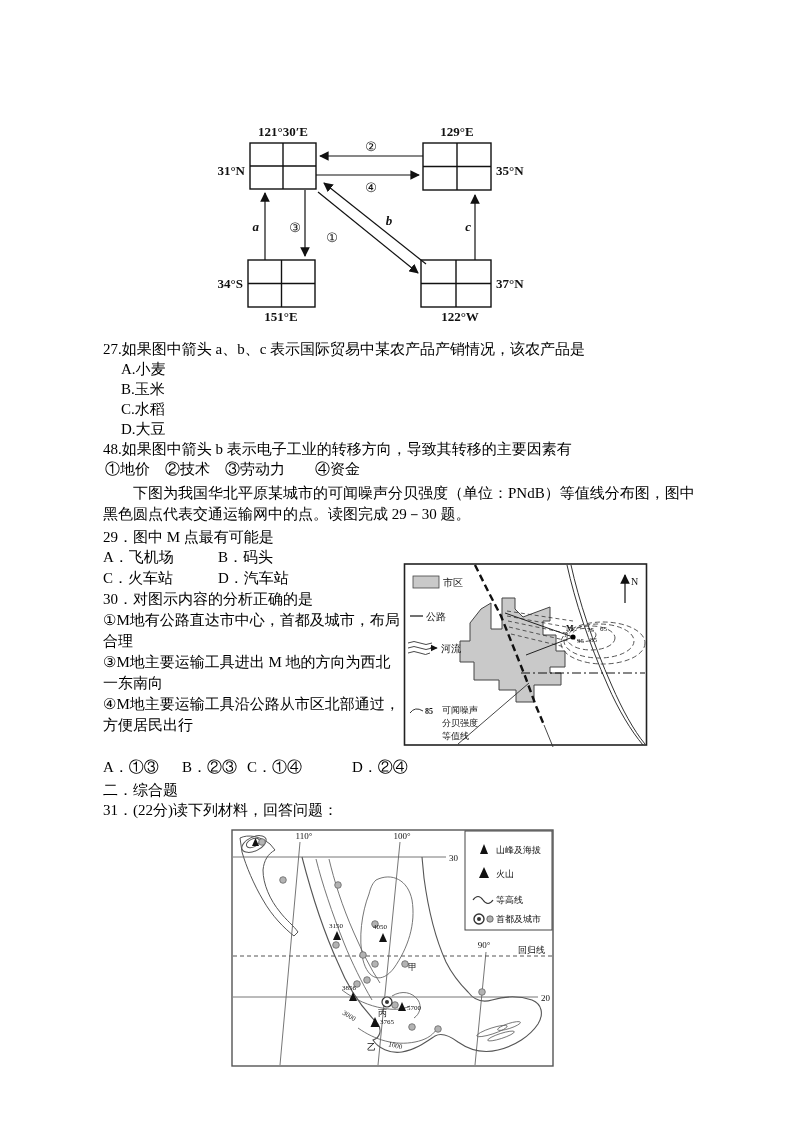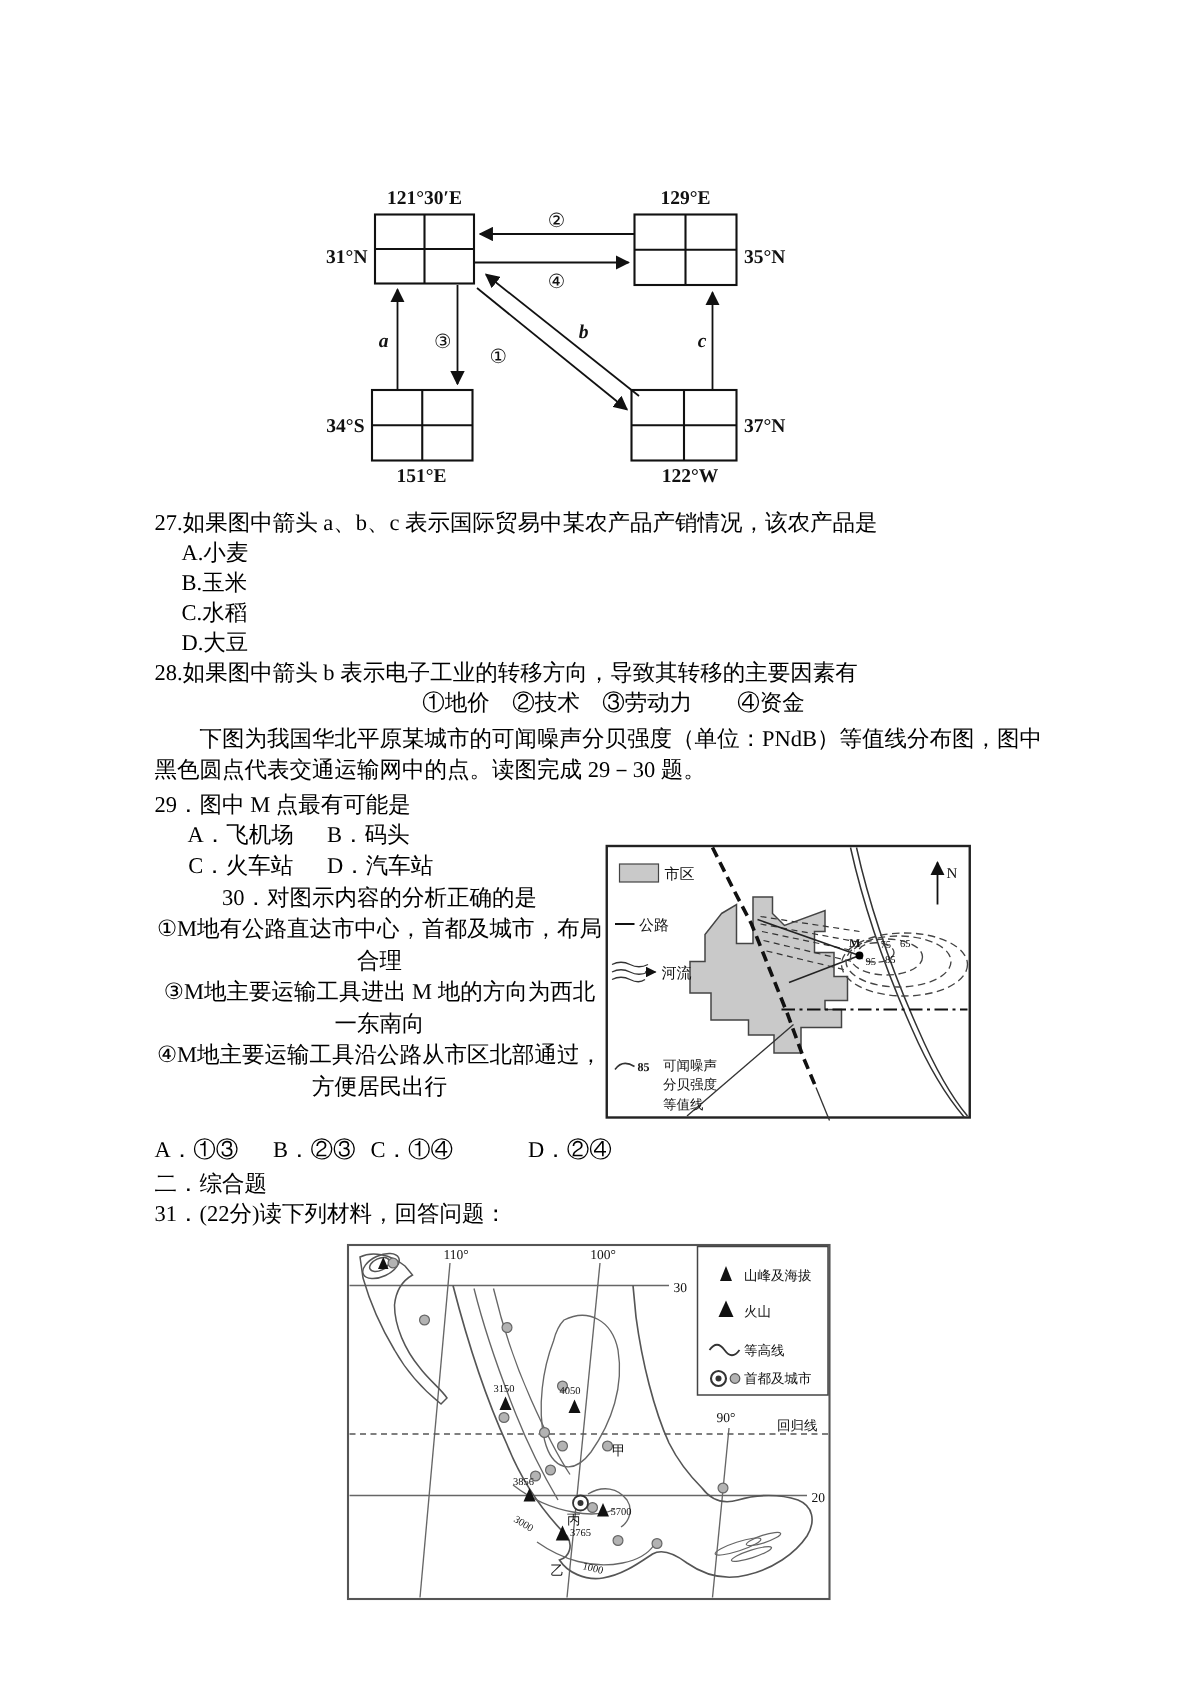--- a/index.html
+++ b/index.html
@@ -6,26 +6,26 @@
   .page{position:relative;width:794px;height:1123px;background:#ffffff;overflow:hidden;
         font-family:"Liberation Serif","DejaVu Serif",serif;color:#000;font-size:15px;}
   .content{position:absolute;left:103px;top:118px;width:592px;}
   .fig1{display:block;margin-left:80px;}
   .line{line-height:20px;white-space:pre;font-family:Liberation Serif, serif;}
   .mt6{margin-top:6px;}
   .opt-row{display:flex;line-height:20px;white-space:pre;}
   .opt-row .o0{display:inline-block;}
   .q27opts{margin-left:18px;flex-direction:column;}
   .q27opts .w1{width:96px;} .q27opts .w2{width:105px;} .q27opts .w3{width:97px;}
-  .q28items{margin-left:20px;text-align:center;}
+  .q28items{margin-left:2px;}
   .q28opts{margin-left:17px;}
   .q28opts .w1{width:112px;} .q28opts .w2{width:105px;} .q28opts .w3{width:100px;}
   .passage{margin-top:4px;line-height:21px;text-indent:2em;width:592px;}
   .q2930{position:relative;height:210px;margin-top:0;}
-  .leftcol{width:300px;line-height:21px;text-align:center;}
+  .leftcol{width:300px;line-height:21px;}
   .q29row{display:flex;white-space:pre;}
   .q29row .c1{width:115px;display:inline-block;}
   .q30item{line-height:21px;}
   .q30opts .w1{width:79px;} .q30opts .w2{width:65px;} .q30opts .w3{width:105px;}
   .noisemap{position:absolute;left:300px;top:14px;}
   .mexmap{display:block;margin-left:127px;margin-top:8px;}
   svg text{font-family:"Liberation Serif","DejaVu Serif",serif;fill:#111;}
   .coord{font-size:13px;font-weight:bold;}
   .circnum{font-size:13px;}
   .abl{font-size:13px;font-weight:bold;font-style:italic;}
@@ -86,21 +86,21 @@
     <text class="abl" x="288" y="113" text-anchor="end">c</text>
   </svg>
 
   <div class="line mt6">27.如果图中箭头 a、b、c 表示国际贸易中某农产品产销情况，该农产品是</div>
   <div class="opt-row q27opts">
     <span class="o0 w1">A.小麦</span>
     <span class="o0 w2">B.玉米</span>
     <span class="o0 w3">C.水稻</span>
     <span class="o0">D.大豆</span>
   </div>
-  <div class="line">28.如果图中箭头 b 表示电子工业的转移方向，导致其转移的主要因素有</div>
+  <div class="line">48.如果图中箭头 b 表示电子工业的转移方向，导致其转移的主要因素有</div>
   <div class="line q28items">①地价　②技术　③劳动力　　④资金</div>
 
   <div class="passage">下图为我国华北平原某城市的可闻噪声分贝强度（单位：PNdB）等值线分布图，图中黑色圆点代表交通运输网中的点。读图完成 29－30 题。</div>
 
   <div class="line" style="margin-top:2px;">29．图中 M 点最有可能是</div>
 
   <div class="q2930">
     <div class="leftcol">
       <div class="q29row">
         <span class="c1">A．飞机场</span>

